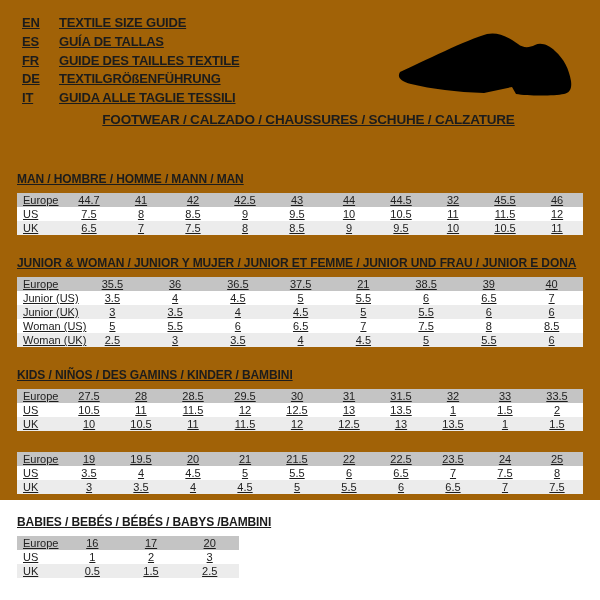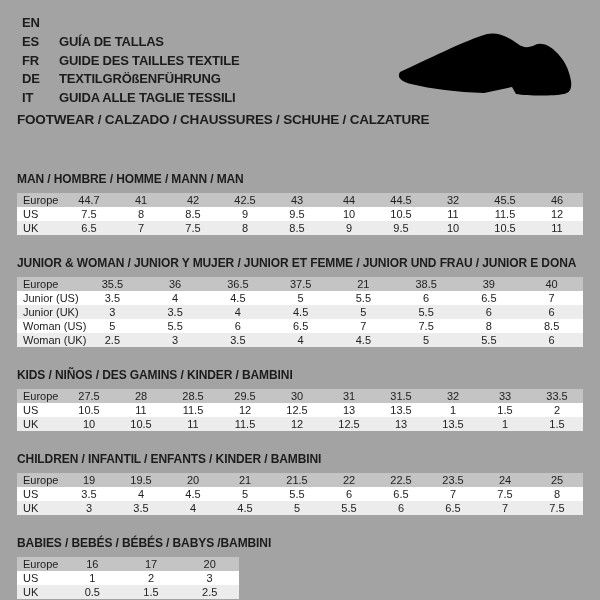--- a/index.html
+++ b/index.html
@@ -8,42 +8,44 @@
     background: #ffffff;
     width: 600px;
     height: 600px;
     overflow: hidden;
     font-family: "Liberation Sans", sans-serif;
     color: #1c1c1c;
   }
   .page {
     position: relative;
     width: 600px;
-    height: 600px;
-    background: #a3a3a3;
+    height: 500px;
+    background: #a16207;
+    text-decoration: underline;
   }
   
   .langs {
     padding: 14px 0 0 22px;
   }
   .lang-row {
     display: flex;
     line-height: 18.8px;
     font-size: 13px;
     font-weight: 700;
     letter-spacing: -0.2px;
     white-space: nowrap;
   }
   .lang-code { width: 37px; flex: none; }
   .category {
     margin: 4px 0 0 17px;
     font-size: 13.5px;
     font-weight: 700;
     letter-spacing: -0.2px;
     white-space: nowrap;
+    text-align: center;
   }
   
   .shoe {
     position: absolute;
     left: 394px;
     top: 20px;
     width: 184px;
     height: 78px;
   }
   .shoe svg { display: block; width: 100%; height: 100%; }
@@ -88,20 +90,21 @@
   }
 </style>
 </head>
 <body>
 
 <div class="page">
 
   <div class="langs">
       <div class="lang-row">
         <span class="lang-code">EN</span>
+        <span class="lang-label">TEXTILE SIZE GUIDE</span>
       </div>
       <div class="lang-row">
         <span class="lang-code">ES</span>
         <span class="lang-label">GUÍA DE TALLAS</span>
       </div>
       <div class="lang-row">
         <span class="lang-code">FR</span>
         <span class="lang-label">GUIDE DES TAILLES TEXTILE</span>
       </div>
       <div class="lang-row">
@@ -278,21 +281,20 @@
             <div class="cell val">12</div>
             <div class="cell val">12.5</div>
             <div class="cell val">13</div>
             <div class="cell val">13.5</div>
             <div class="cell val">1</div>
             <div class="cell val">1.5</div>
           </div>
         </div>
       </div>
       <div class="section">
-        <div class="tbl-title">CHILDREN / INFANTIL / ENFANTS / KINDER / BAMBINI</div>
         <div class="tbl">
           <div class="row row-europe">
             <div class="cell label">Europe</div>
             <div class="cell val">19</div>
             <div class="cell val">19.5</div>
             <div class="cell val">20</div>
             <div class="cell val">21</div>
             <div class="cell val">21.5</div>
             <div class="cell val">22</div>
             <div class="cell val">22.5</div>

